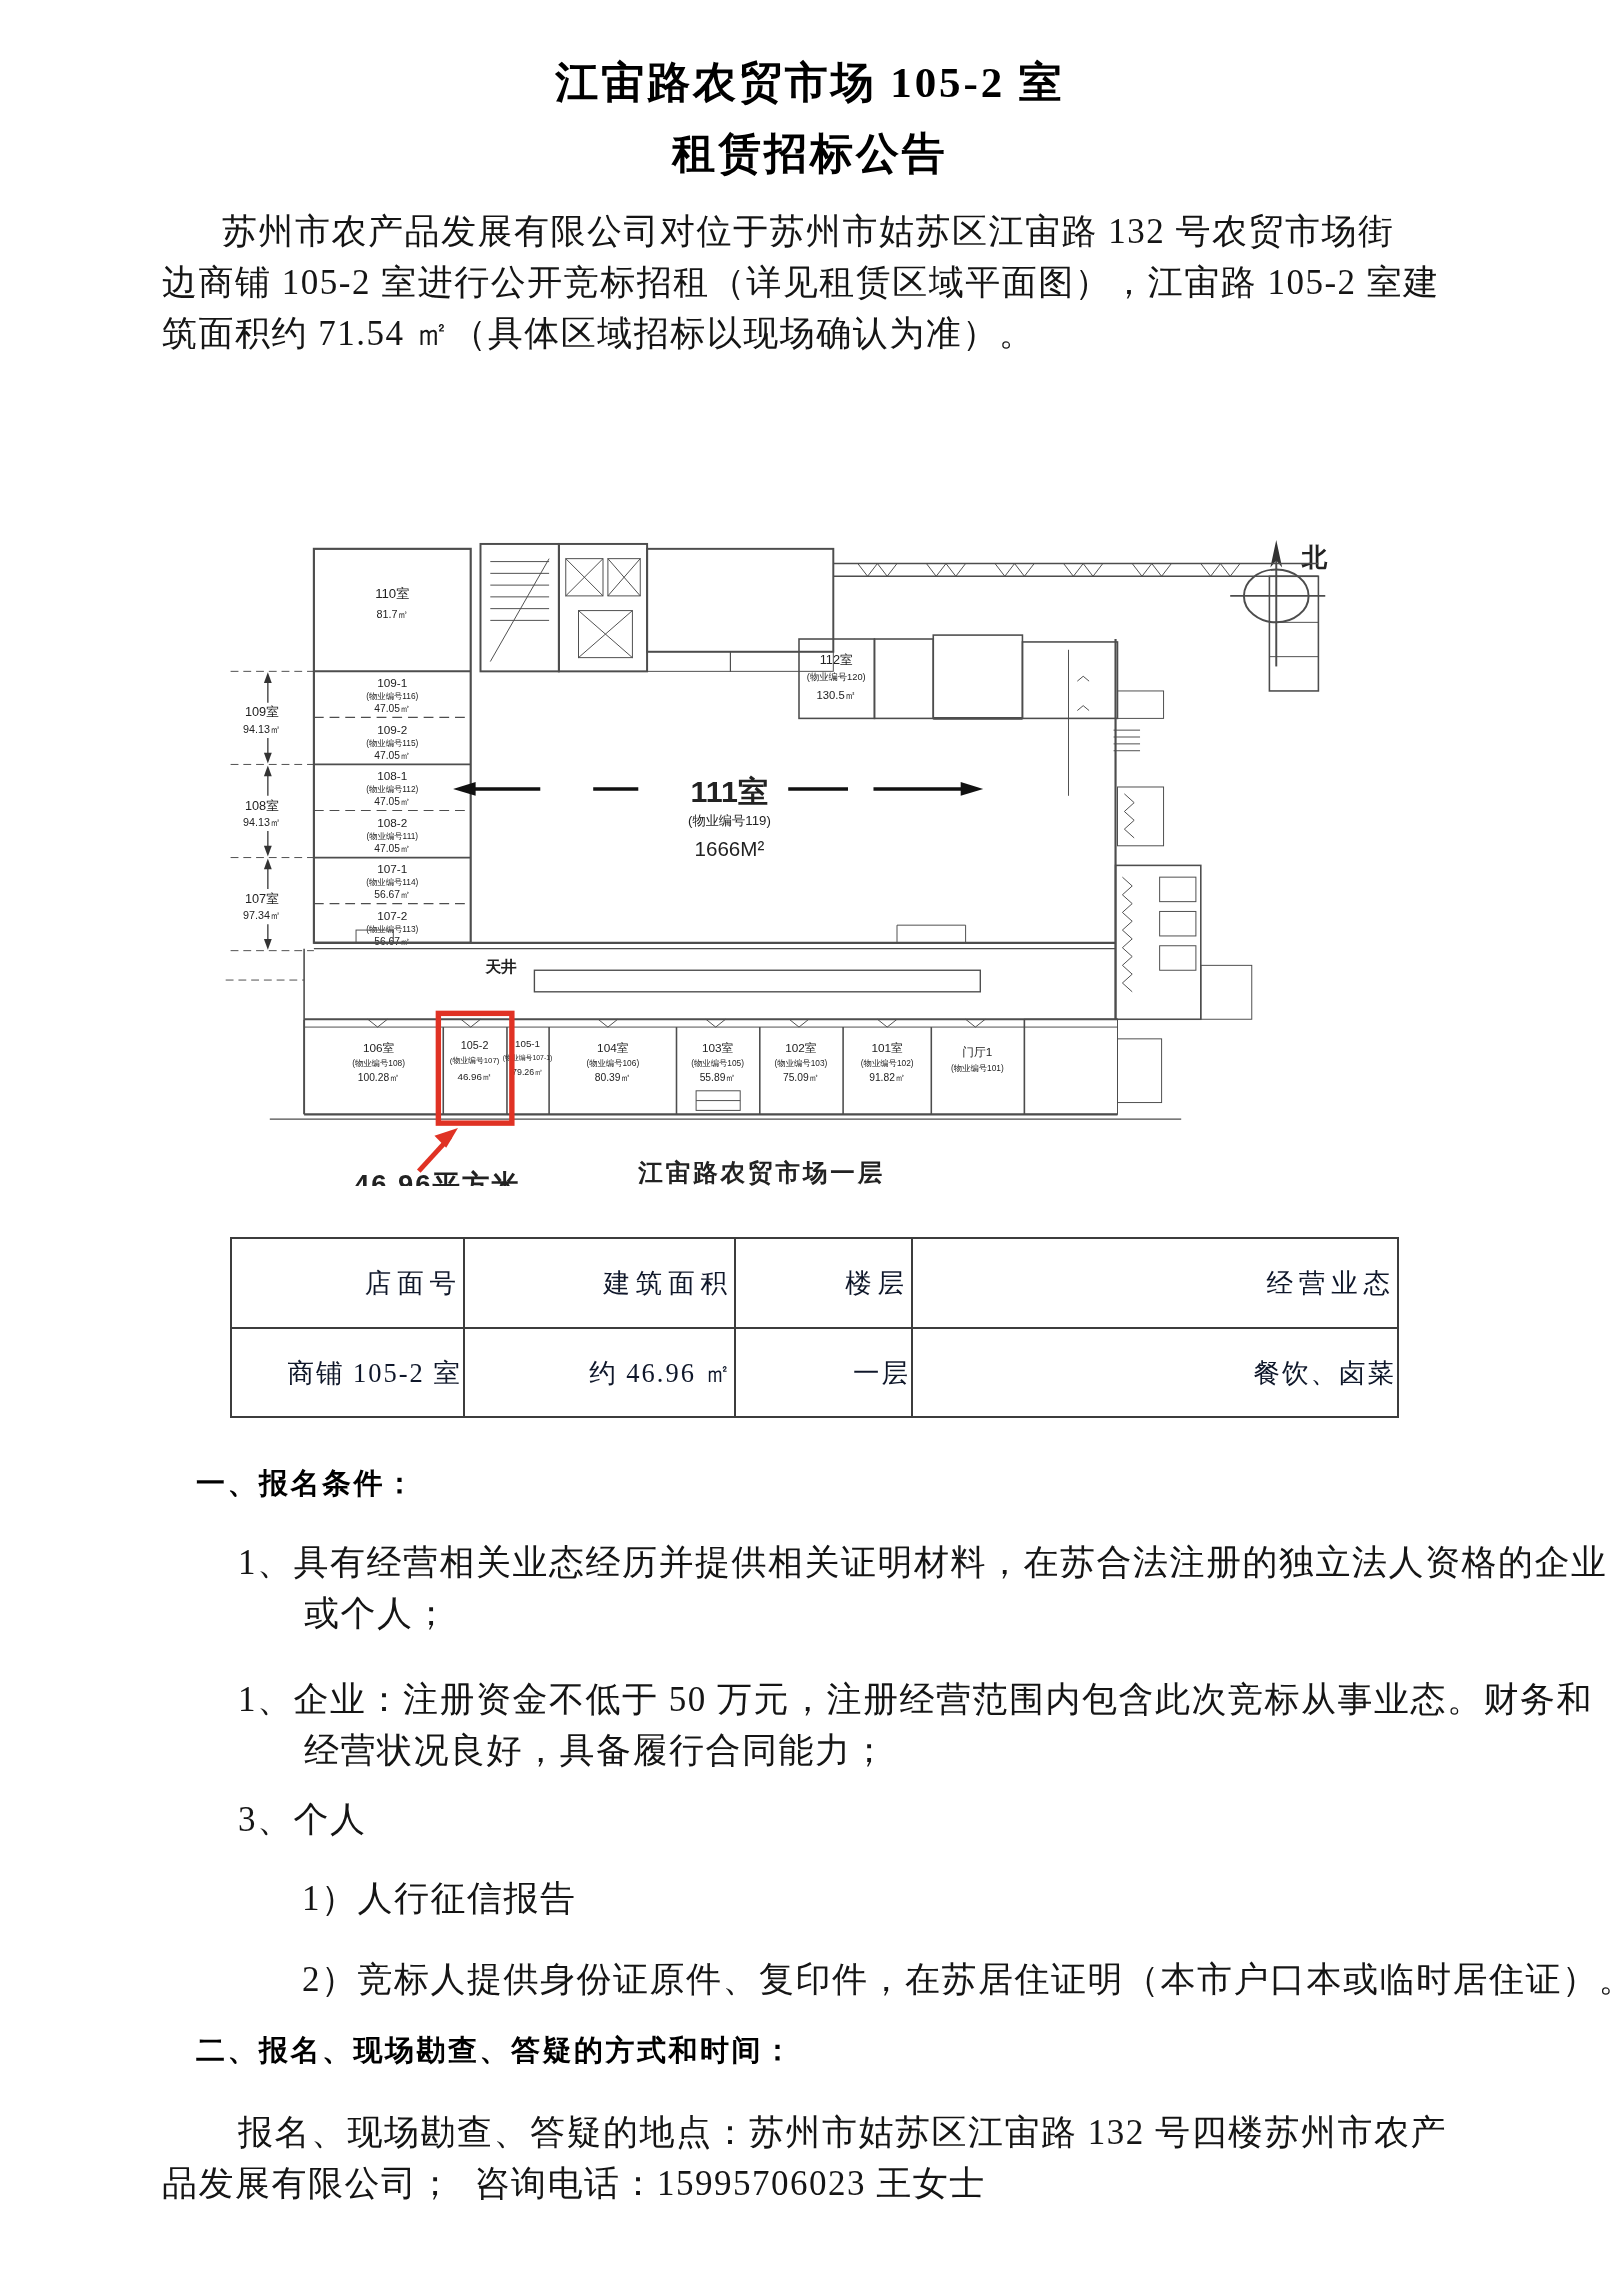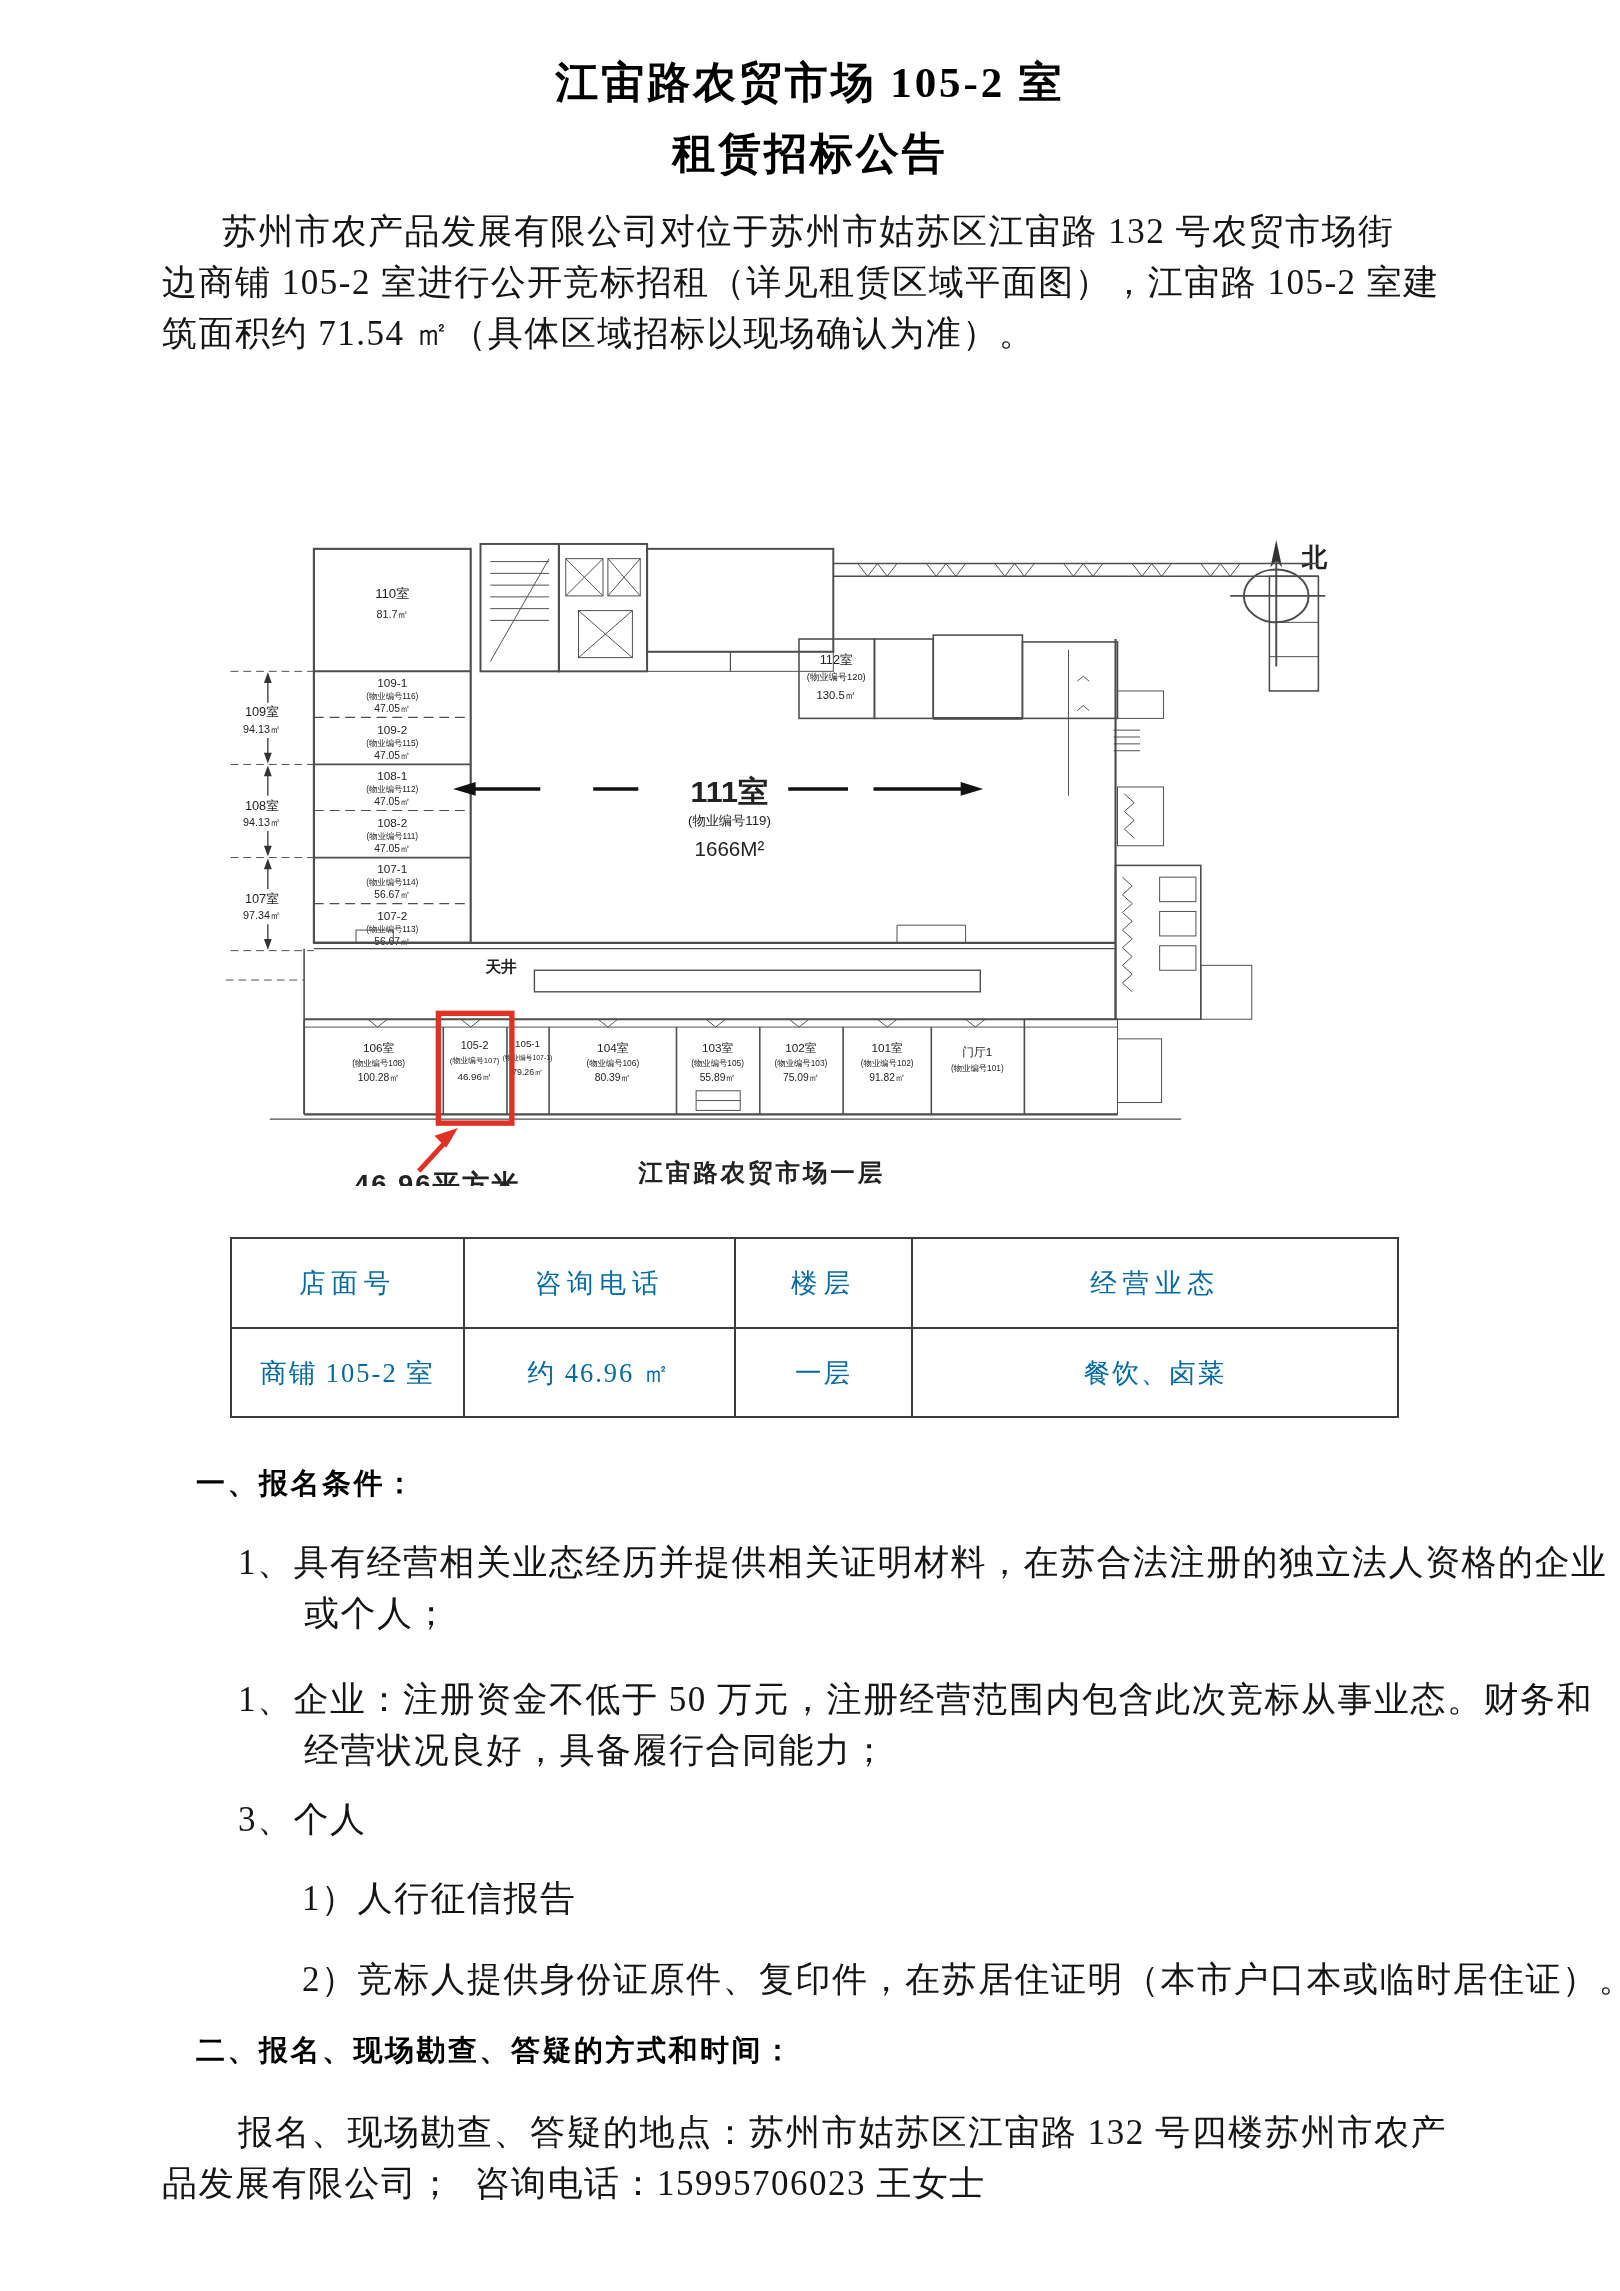--- a/index.html
+++ b/index.html
@@ -3,22 +3,22 @@
 <meta charset="utf-8">
 <style>
   html,body{margin:0;padding:0;background:#ffffff;}
   .page{position:relative;width:1620px;height:2292px;background:#ffffff;overflow:hidden;
         font-family:"Liberation Serif","DejaVu Serif",serif;color:#111;}
   .abs{position:absolute;}
   .title{width:1620px;text-align:center;font-size:43px;font-weight:bold;letter-spacing:2.9px;color:#000;}
   .body-line{font-size:35px;letter-spacing:1.5px;color:#151515;white-space:pre;}
   .bold-head{font-size:29px;font-weight:bold;letter-spacing:2.5px;color:#000;white-space:pre;}
   table.info{border-collapse:collapse;table-layout:fixed;}
-  table.info td{border:2.5px solid #3c3c3c;text-align:center;vertical-align:middle;
-     font-size:26.5px;letter-spacing:2px;color:#0369a1;background:#fff;}
+  table.info td{border:2.5px solid #3c3c3c;text-align:right;vertical-align:middle;
+     font-size:26.5px;letter-spacing:2px;color:#0f172a;background:#fff;}
   table.info tr.hdr td{height:86px;letter-spacing:5.9px;}
   table.info tr.dat td{height:85px;}
   svg text{font-family:"Liberation Sans","DejaVu Sans",sans-serif;fill:#222;}
   .pl{stroke:#4d4d4d;fill:none;}
 </style>
 </head>
 <body>
 
 <div class="page">
 
@@ -269,21 +269,21 @@
   <table class="info abs" style="top:1237px;left:230px;width:1167px;">
     <colgroup>
         <col style="width:233px">
         <col style="width:271px">
         <col style="width:177px">
         <col style="width:486px">
       </colgroup>
     <tbody>
         <tr class="hdr">
       <td>店面号</td>
-      <td>咨询电话</td>
+      <td>建筑面积</td>
       <td>楼层</td>
       <td>经营业态</td>
     </tr>
     <tr class="dat">
       <td>商铺 105-2 室</td>
       <td>约 46.96 ㎡</td>
       <td>一层</td>
       <td>餐饮、卤菜</td>
     </tr>
   </tbody>

